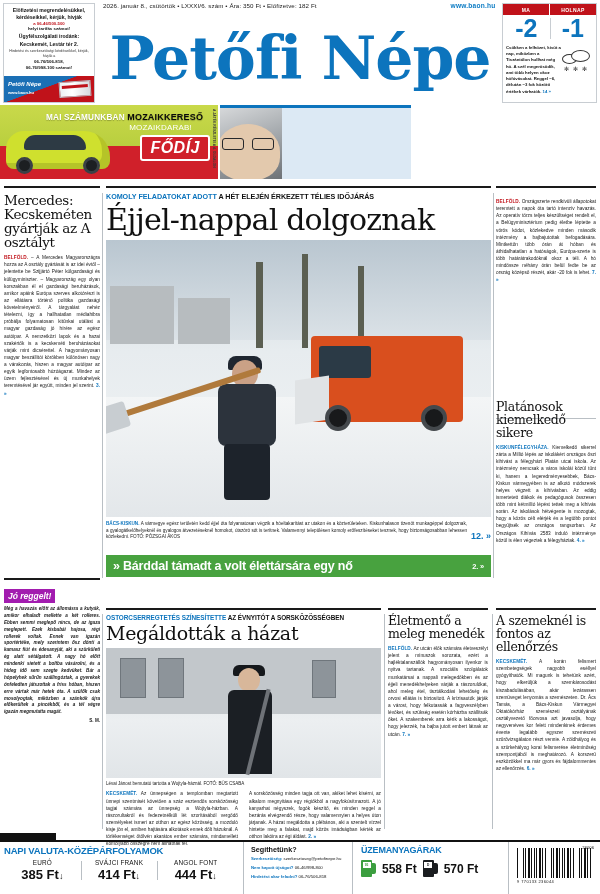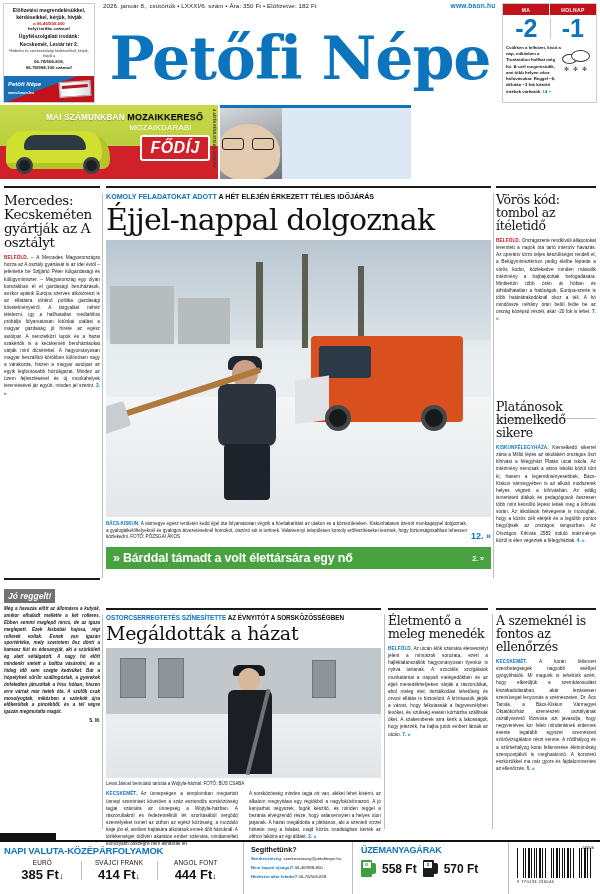--- a/index.html
+++ b/index.html
@@ -198,36 +198,36 @@
   .ph-man .cap{ position:absolute; left:18px; top:-4px; width:34px;height:14px; background:#1f2630; border-radius:8px 8px 2px 2px;}
   .ph-man .body{ position:absolute; left:8px; top:24px; width:58px; height:62px; background:#2c333c; border-radius:8px;}
   .ph-man .legs{ position:absolute; left:14px; top:84px; width:46px; height:56px; background:#1d232b; border-radius:4px;}
   .ph-shovel{ position:absolute; left:8px; top:150px; width:150px; height:6px; background:#b07a3c; transform:rotate(-18deg); border-radius:2px;}
   .ph-shovel:after{ content:""; position:absolute; left:-24px; top:-10px; width:34px; height:26px; background:#c8cdd1; border-radius:3px;}
   .caption { margin-top:4px; width:385px; display:flex; }
   .caption p { font-size:4.6px; line-height:1.48; color:#1a1a1a; text-align:justify; flex:1; }
   .caption .dl { font-weight:bold; color:#0c74bd; }
   .cap-page { flex:none; width:24px; text-align:right; color:#0c74bd; font-weight:bold; font-size:9px; align-self:flex-end;}
   .greenbar {
-    margin-top:6px; width:385px; height:22px; background:#48a23f; color:#fff;
+    margin-top:14px; width:385px; height:22px; background:#48a23f; color:#fff;
     display:flex; align-items:center; padding:0 7px; font-size:12.5px; font-weight:bold;
     letter-spacing:-.2px;
   }
   .greenbar .gp { margin-left:auto; font-size:7.5px; font-weight:bold; }
 
   
   .rightcol { left:496px; top:193px; width:100px; }
   .rightcol h2 { font-size:12.5px; }
   .rightcol .body-txt { margin-top:5px; }
   .rightcol .body-txt .dl { color:#c0121a; }
 
   
   .joreggelt { position:absolute; left:4px; top:585px; width:96px; }
   .jr-title {
-    background:#737373; color:#fff; font-size:8.5px; font-weight:bold; font-style:italic;
+    background:#a21caf; color:#fff; font-size:8.5px; font-weight:bold; font-style:italic;
     padding:2px 4px; display:inline-block;
   }
   .jr-body { font-size:4.6px; line-height:1.5; color:#1a1a1a; text-align:justify; margin-top:3px;
     font-style:italic; font-weight:bold; }
   .jr-sig { font-size:4.6px; color:#1a1a1a; text-align:right; margin-top:2px; font-weight:bold; }
 
   
   .bot-center { position:absolute; left:106px; top:614px; width:275px; }
   .bot-center h2 { font-size:19px; margin-top:2px; }
   .bot-photo { position:relative; margin-top:5px; width:275px; height:130px; overflow:hidden;
@@ -420,21 +420,20 @@
       <span class="cap-page">12. »</span>
     </div>
 
     <div class="greenbar">
       <span>» Bárddal támadt a volt élettársára egy nő</span>
       <span class="gp">2. »</span>
     </div>
   </div>
 
   <div class="col rightcol">
-    <h2 class="hl-serif">Vörös kód: tombol az ítéletidő</h2>
     <p class="body-txt">
       <span class="dl">BELFÖLD.</span><span> Országszerte rendkívüli állapotokat teremtett a napok óta tartó intenzív havazás. Az operatív törzs teljes készültséget rendelt el, a Belügyminisztérium pedig életbe léptette a vörös kódot, közlekedve minden második intézmény a bajbajutottak befogadására. Mintkettőn több órán át hóban és áthidalhatatlan a hatóságok, Európa-szerte is több határátrakodóknál okoz a téli. A hó mindössze néhány órán belül fedte be az ország középső részét, akár -20 fok is lehet.</span>
       <span class="pagelink">7. »</span>
     </p>
   </div>
   <div class="col" style="left:496px; top:400px; width:100px;">
     <h2 class="hl-serif" style="font-size:12.5px;">Platánosok kiemelkedő sikere</h2>
     <p class="body-txt" style="margin-top:5px;">
       <span class="dl">KISKUNFÉLEGYHÁZA.</span><span> Kiemelkedő sikerrel zárta a Millió lépés az iskolákért országos őszi kihívást a félegyházi Platán utcai iskola. Az intézmény nemcsak a város iskolái közül tűnt ki, hanem a legeredményesebbek, Bács-Kiskun vármegyében is az alkotó módszerek helyes végzett a kihívásban. Az eddig ismertetett diákok és pedagógusok összesen több mint kétmillió lépést tettek meg a kihívás során. Az iskolások hétvégente is mozogtak, hogy a közös célt elérjék és a legtöbb pontot begyűjtsék az országos rangsorban. Az Országos Kihívás 2583 induló intézménye közül is élen végeztek a félegyháziak.</span>
       <span class="pagelink">4. »</span>

